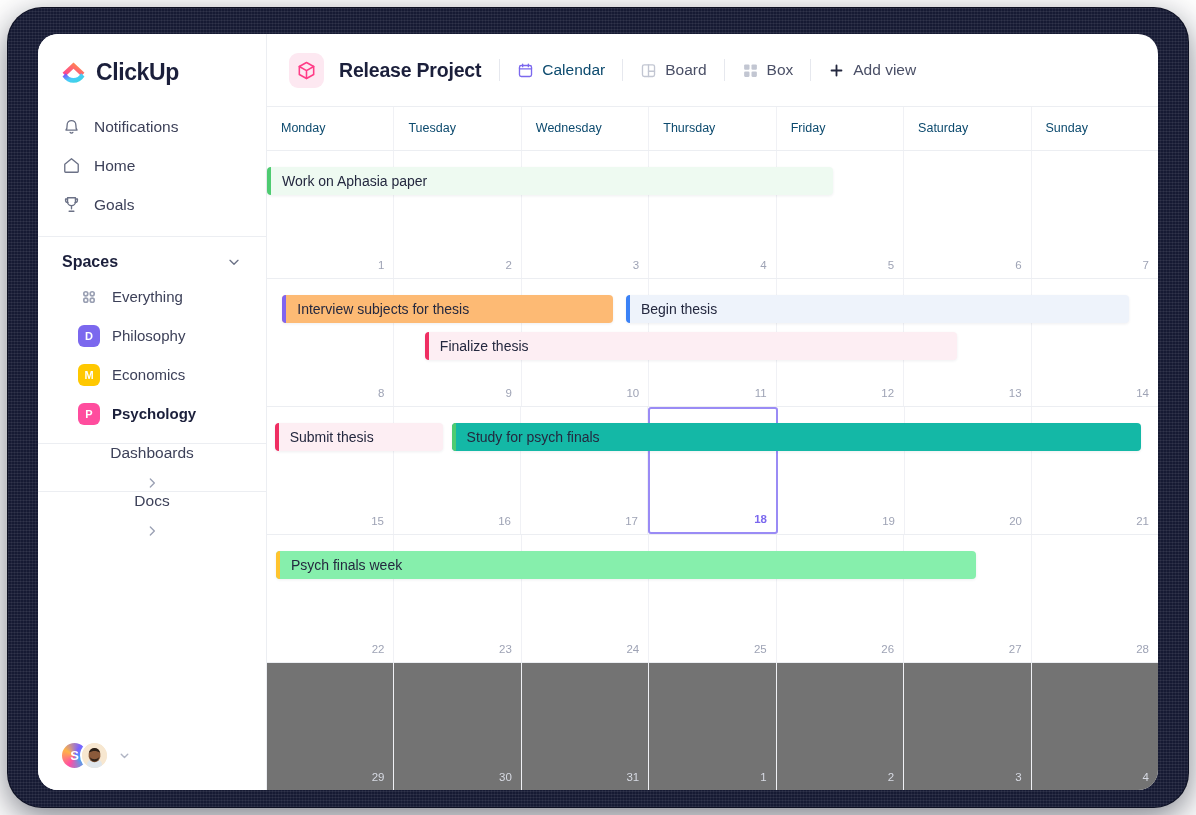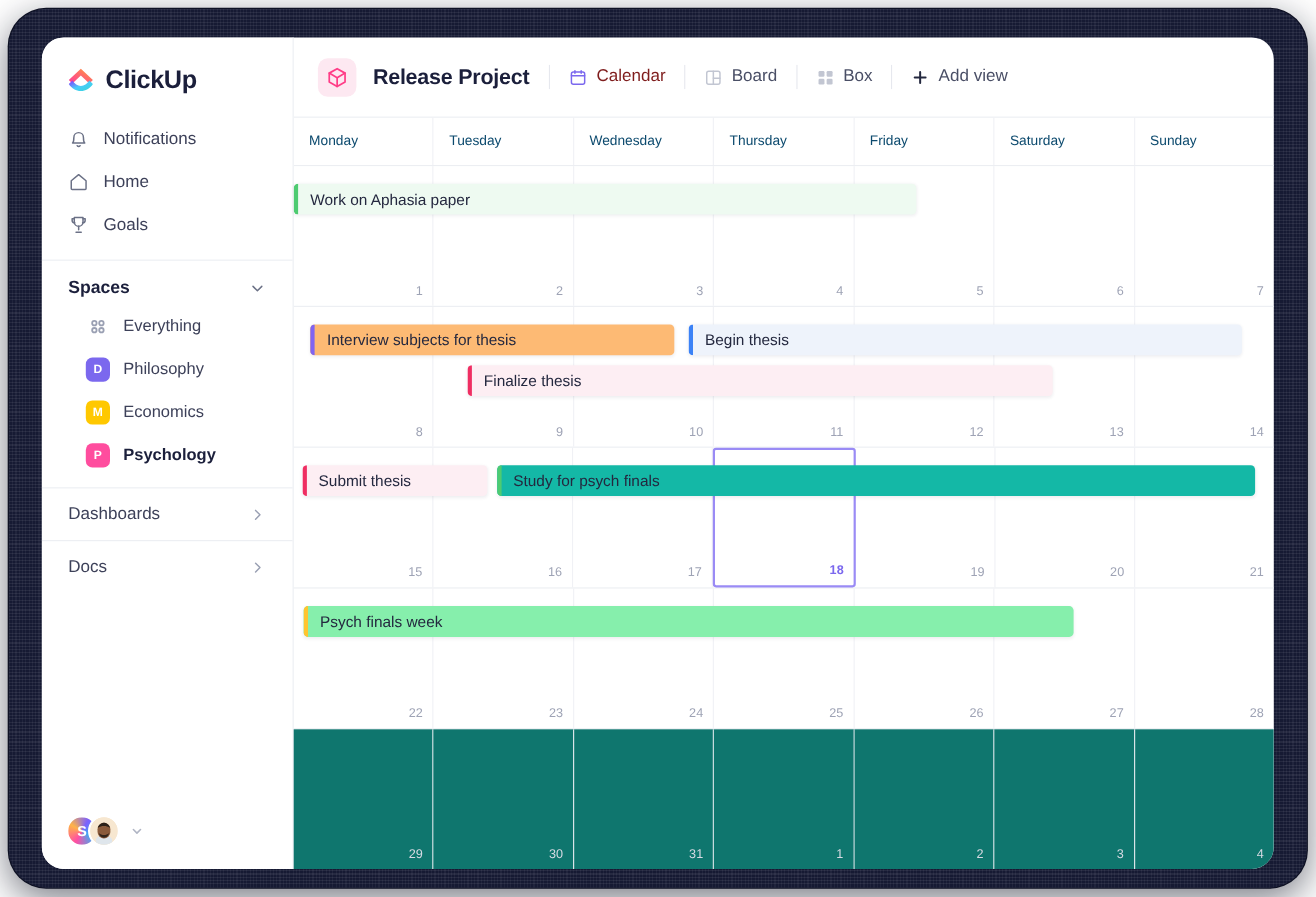--- a/index.html
+++ b/index.html
@@ -83,20 +83,21 @@
     color: #fff; font-size: 11px; font-weight: bold;
     display: flex; align-items: center; justify-content: center;
   }
   .everything-ico { width: 22px; height: 22px; flex:none; display:block; }
 
   .sb-section {
     display: flex; align-items: center; justify-content: space-between;
     height: 48px; padding: 0 24px;
     font-size: 15.5px; color: #3d4159; cursor: pointer;
     border-top: 1px solid #eceef2;
+    flex-direction: column;
   }
 
   .user-row {
     position: absolute; left: 22px; bottom: 20px;
     display: flex; align-items: center;
   }
   .av {
     width: 29px; height: 29px; border-radius: 50%;
     display: flex; align-items: center; justify-content: center;
     color: #fff; font-size: 13px; font-weight: bold;
@@ -124,21 +125,21 @@
   .proj-title {
     font-size: 19.5px; font-weight: bold; color: #1b1f3b;
     letter-spacing: -.2px; margin-right: 18px;
   }
   .tsep { width: 1px; height: 22px; background: #e6e8ee; }
   .tab {
     display: flex; align-items: center; gap: 8px;
     padding: 0 17px; height: 34px;
     font-size: 15.5px; color: #4a4f66; cursor: pointer;
   }
-  .tab.active { color: #7f1d1d; }
+  .tab.active { color: #0c4a6e; }
   .tab-ico { width: 17px; height: 17px; flex: none; display:block; }
 
   
   .cal { flex: 1; display: flex; flex-direction: column; min-height: 0; }
   .dow-row { display: flex; height: 44px; flex: none; border-bottom: 1px solid #eceef2; }
   .dow {
     flex: 1 1 0; min-width: 0;
     font-size: 12.5px; color: #0c4a6e;
     padding: 14px 0 0 14px;
     border-right: 1px solid #f0f1f5;
@@ -151,21 +152,21 @@
     border-bottom: 1px solid #eceef2;
     min-height: 0;
   }
   .week:last-child { border-bottom: none; }
   .cells { position: absolute; inset: 0; display: flex; }
   .cell {
     flex: 1 1 0; min-width: 0; position: relative;
     border-right: 1px solid #f0f1f5;
   }
   .cell:last-child { border-right: none; }
-  .cell.muted { background: #0f766e; }
+  .cell.muted { background: #737373; }
   .cell.sel { border: 2px solid #9a8bf5; border-radius: 3px; }
   .daynum {
     position: absolute; right: 9px; bottom: 7px;
     font-size: 11.5px; color: #9ea3b5;
   }
   .daynum.muted { color: #d7dae3; }
   .daynum.sel { color: #7b68ee; font-weight: bold; }
 
   .events { position: absolute; inset: 0; pointer-events: none; }
   .evt {

